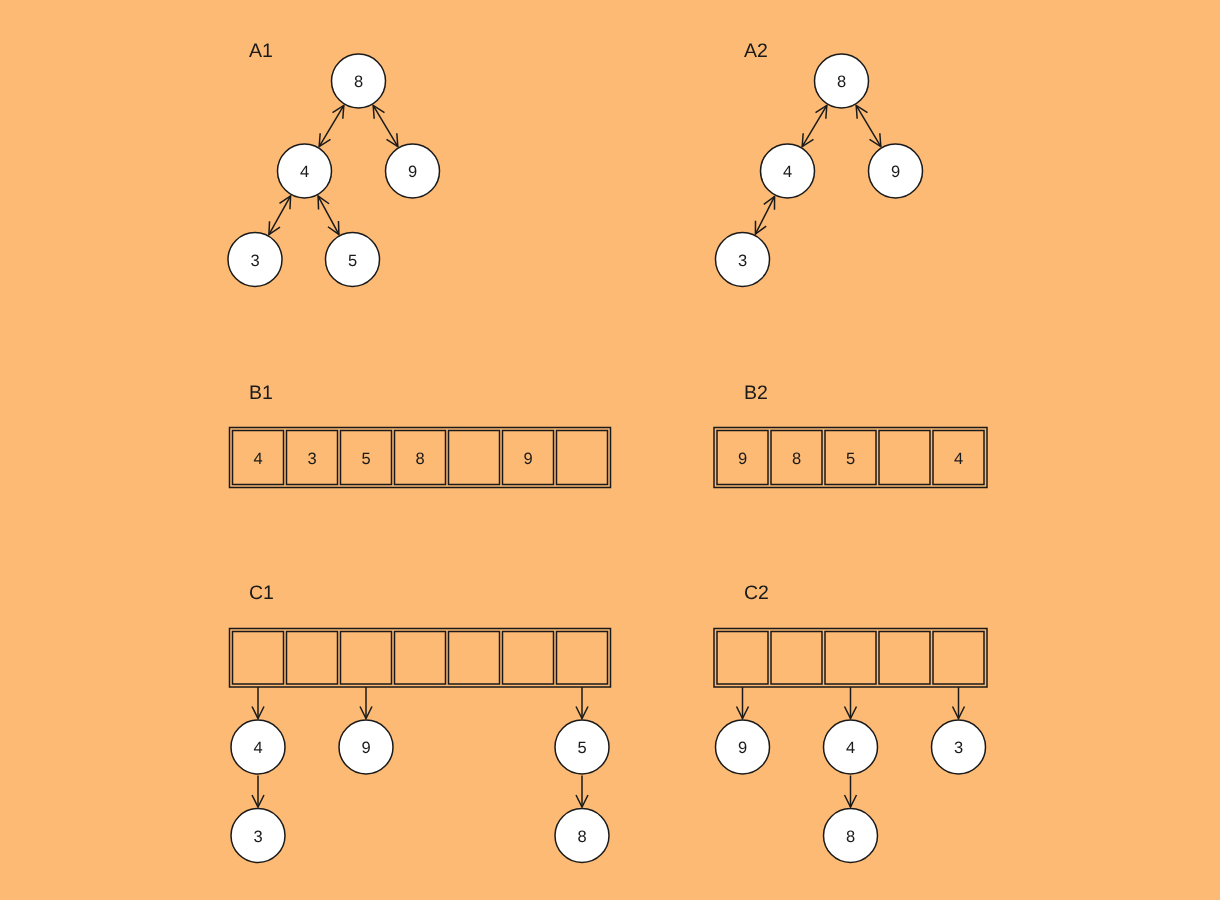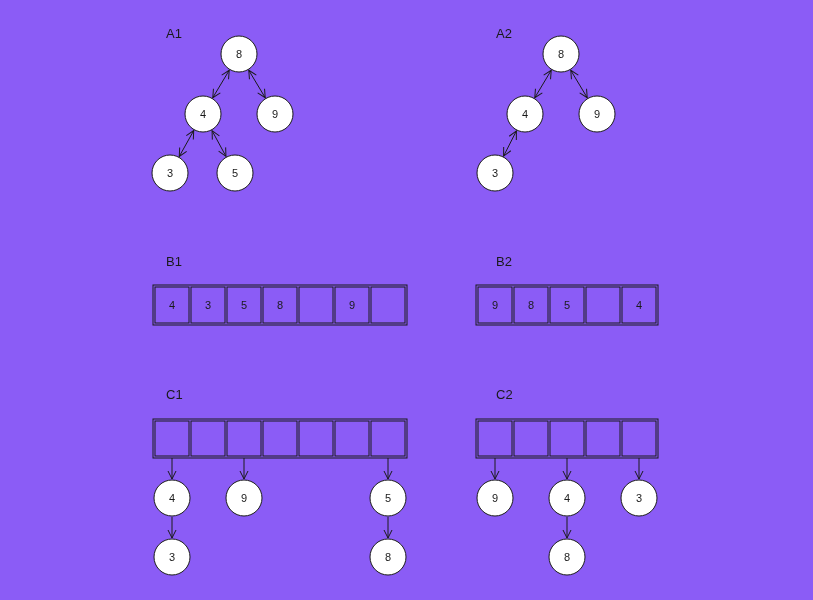--- a/index.html
+++ b/index.html
@@ -7,21 +7,21 @@
     padding: 0;
     background: #ffffff;
     width: 813px;
     height: 600px;
     overflow: hidden;
   }
   #figure-wrap {
     position: relative;
     width: 813px;
     height: 600px;
-    background: #8b5cf6;
+    background: #fdba74;
   }
   svg text {
     fill: #1a1a1a;
     font-family: "Liberation Sans", sans-serif;
   }
   .plabel {
     font-size: 13px;
     text-anchor: start;
   }
   .val {

